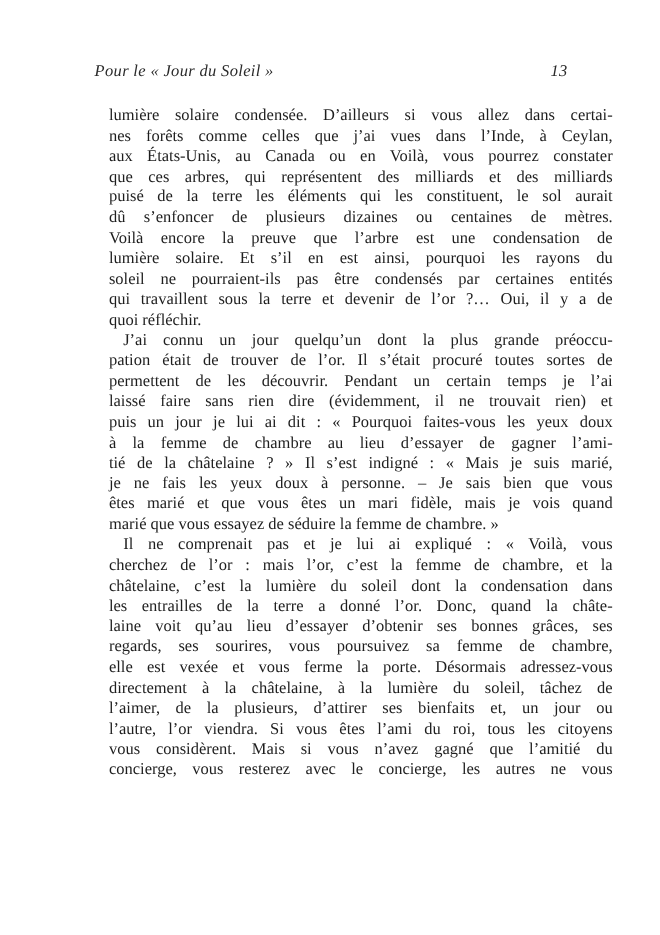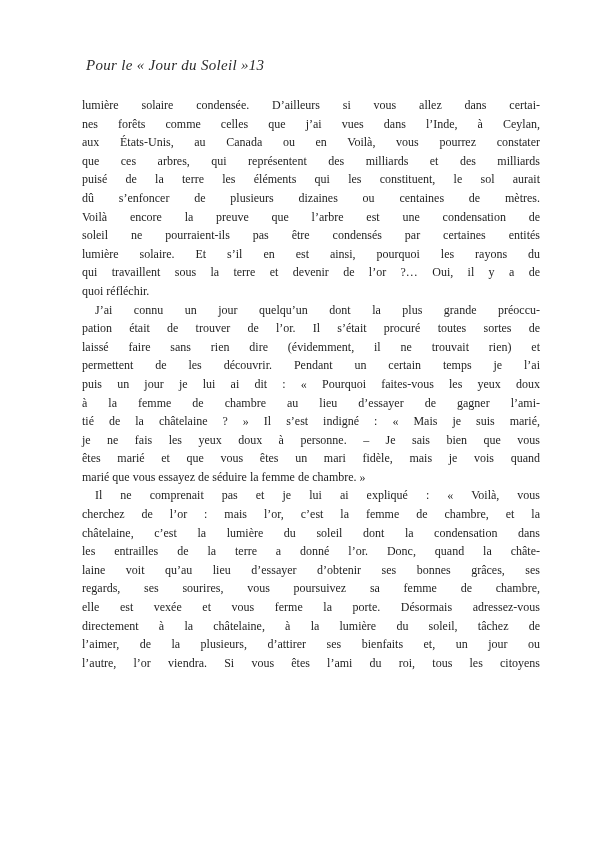--- a/index.html
+++ b/index.html
@@ -15,34 +15,36 @@
     font-family: "Liberation Serif", serif;
     color: #1e1e1e;
     overflow: hidden;
   }
   .running-head {
     position: absolute;
     top: 57px;
     left: 86px;
     width: 430px;
     display: flex;
+    justify-content: space-between;
     align-items: baseline;
     font-style: italic;
     font-size: 15px;
     letter-spacing: 0.3px;
     color: #2a2a2a;
+    gap: 13px;
   }
   .running-head .folio {
   }
   .body-text {
     position: absolute;
     top: 96px;
-    left: 82px;
+    left: 99px;
     width: 458px;
-    font-size: 12px;
+    font-size: 15px;
     line-height: 18.6px;
     color: #1e1e1e;
   }
   .paragraph {
     margin: 0;
   }
   .text-line {
     text-align: justify;
     text-align-last: justify;
     white-space: normal;
@@ -65,43 +67,45 @@
 
   <div class="body-text">
       <div class="paragraph">
         <div class="text-line">lumière solaire condensée. D’ailleurs si vous allez dans certai-</div>
         <div class="text-line">nes forêts comme celles que j’ai vues dans l’Inde, à Ceylan,</div>
         <div class="text-line">aux États-Unis, au Canada ou en Voilà, vous pourrez constater</div>
         <div class="text-line">que ces arbres, qui représentent des milliards et des milliards</div>
         <div class="text-line">puisé de la terre les éléments qui les constituent, le sol aurait</div>
         <div class="text-line">dû s’enfoncer de plusieurs dizaines ou centaines de mètres.</div>
         <div class="text-line">Voilà encore la preuve que l’arbre est une condensation de</div>
+        <div class="text-line">lumière solaire. Et s’il en est ainsi, pourquoi les rayons du</div>
         <div class="text-line">soleil ne pourraient-ils pas être condensés par certaines entités</div>
-        <div class="text-line">lumière solaire. Et s’il en est ainsi, pourquoi les rayons du</div>
         <div class="text-line">qui travaillent sous la terre et devenir de l’or ?… Oui, il y a de</div>
         <div class="text-line last-plain">quoi réfléchir.</div>
       </div>
       <div class="paragraph">
         <div class="text-line indent">J’ai connu un jour quelqu’un dont la plus grande préoccu-</div>
         <div class="text-line">pation était de trouver de l’or. Il s’était procuré toutes sortes de</div>
+        <div class="text-line">permettent de les découvrir. Pendant un certain temps je l’ai</div>
         <div class="text-line">laissé faire sans rien dire (évidemment, il ne trouvait rien) et</div>
-        <div class="text-line">permettent de les découvrir. Pendant un certain temps je l’ai</div>
         <div class="text-line">puis un jour je lui ai dit : « Pourquoi faites-vous les yeux doux</div>
         <div class="text-line">à la femme de chambre au lieu d’essayer de gagner l’ami-</div>
         <div class="text-line">tié de la châtelaine ? » Il s’est indigné : « Mais je suis marié,</div>
         <div class="text-line">je ne fais les yeux doux à personne. – Je sais bien que vous</div>
         <div class="text-line">êtes marié et que vous êtes un mari fidèle, mais je vois quand</div>
         <div class="text-line last-plain">marié que vous essayez de séduire la femme de chambre. »</div>
       </div>
       <div class="paragraph">
         <div class="text-line indent">Il ne comprenait pas et je lui ai expliqué : « Voilà, vous</div>
         <div class="text-line">cherchez de l’or : mais l’or, c’est la femme de chambre, et la</div>
         <div class="text-line">châtelaine, c’est la lumière du soleil dont la condensation dans</div>
         <div class="text-line">les entrailles de la terre a donné l’or. Donc, quand la châte-</div>
         <div class="text-line">laine voit qu’au lieu d’essayer d’obtenir ses bonnes grâces, ses</div>
         <div class="text-line">regards, ses sourires, vous poursuivez sa femme de chambre,</div>
         <div class="text-line">elle est vexée et vous ferme la porte. Désormais adressez-vous</div>
         <div class="text-line">directement à la châtelaine, à la lumière du soleil, tâchez de</div>
         <div class="text-line">l’aimer, de la plusieurs, d’attirer ses bienfaits et, un jour ou</div>
         <div class="text-line">l’autre, l’or viendra. Si vous êtes l’ami du roi, tous les citoyens</div>
+        <div class="text-line">vous considèrent. Mais si vous n’avez gagné que l’amitié du</div>
+        <div class="text-line">concierge, vous resterez avec le concierge, les autres ne vous</div>
       </div>
     </div>
 </div>
 
 </body></html>

